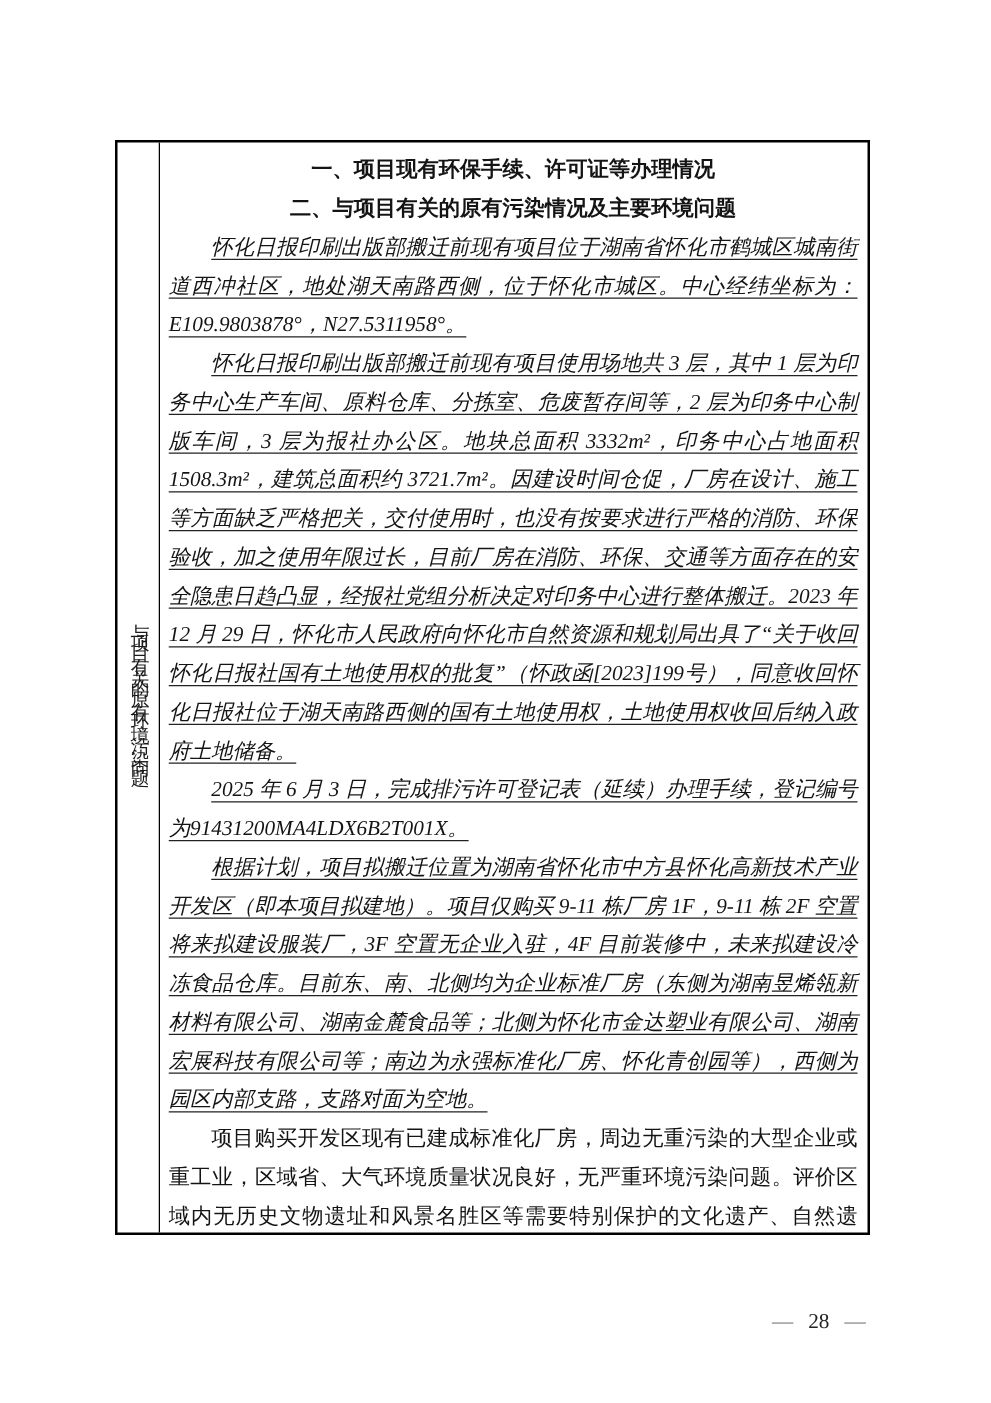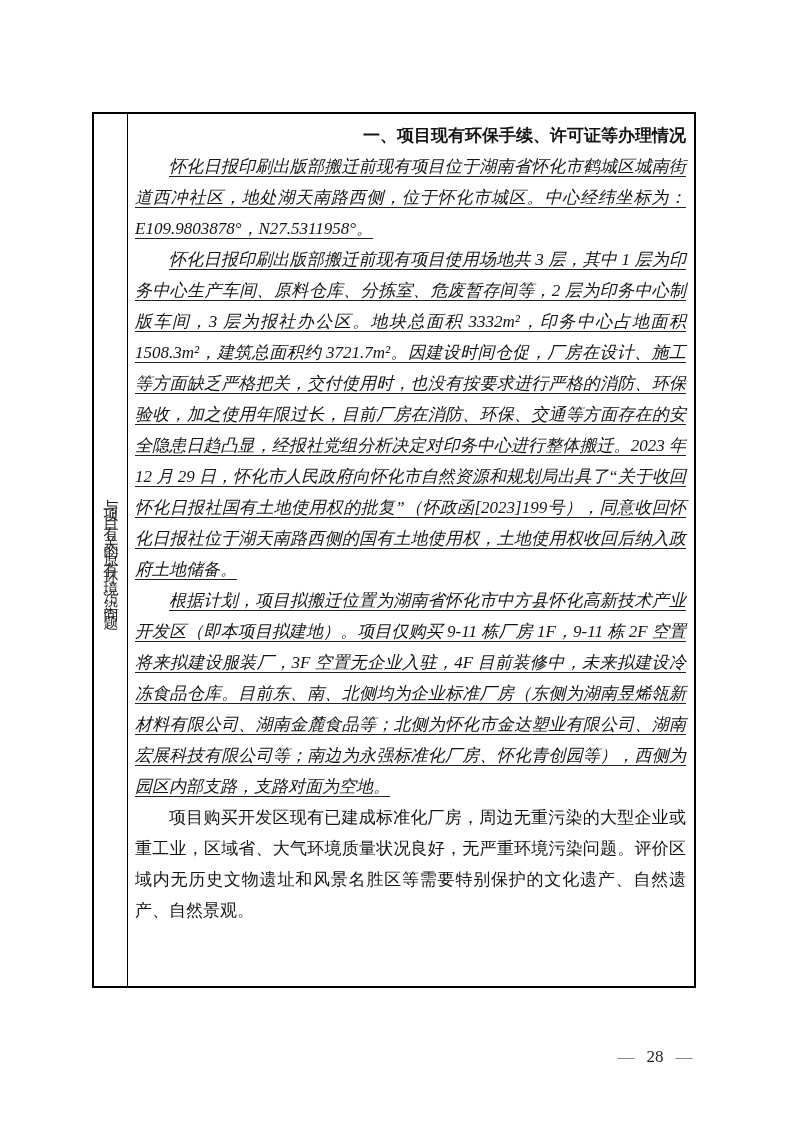--- a/index.html
+++ b/index.html
@@ -46,21 +46,21 @@
   .main-col p {
     margin: 0;
     font-size: 17px;
     line-height: 31px;
     text-align: justify;
     text-justify: inter-ideograph;
   }
   p.heading {
     font-family: "Liberation Sans", "DejaVu Sans", sans-serif;
     font-weight: bold;
-    text-align: right;
+    text-align: center;
   }
   p.indent { text-indent: 2em; }
   p.u {
     text-decoration: underline;
     text-underline-offset: 4px;
     text-decoration-thickness: 1px;
     text-decoration-color: #222;
     font-style: italic;
   }
   .page-number {
@@ -85,25 +85,27 @@
   <div class="doc-table">
 
     <div class="side-col">
       <div class="side-text">与项目有关的原有环境污染问题</div>
     </div>
 
     <div class="main-col">
       <p class="heading">一、项目现有环保手续、许可证等办理情况</p>
 
 
+      <p class="heading">二、与项目有关的原有污染情况及主要环境问题</p>
 
       <p class="indent u">怀化日报印刷出版部搬迁前现有项目位于湖南省怀化市鹤城区城南街道西冲社区，地处湖天南路西侧，位于怀化市城区。中心经纬坐标为：E109.9803878°，N27.5311958°。</p>
 
       <p class="indent u">怀化日报印刷出版部搬迁前现有项目使用场地共 3 层，其中 1 层为印务中心生产车间、原料仓库、分拣室、危废暂存间等，2 层为印务中心制版车间，3 层为报社办公区。地块总面积 3332m²，印务中心占地面积 1508.3m²，建筑总面积约 3721.7m²。因建设时间仓促，厂房在设计、施工等方面缺乏严格把关，交付使用时，也没有按要求进行严格的消防、环保验收，加之使用年限过长，目前厂房在消防、环保、交通等方面存在的安全隐患日趋凸显，经报社党组分析决定对印务中心进行整体搬迁。2023 年 12 月 29 日，怀化市人民政府向怀化市自然资源和规划局出具了“关于收回怀化日报社国有土地使用权的批复”（怀政函[2023]199号），同意收回怀化日报社位于湖天南路西侧的国有土地使用权，土地使用权收回后纳入政府土地储备。</p>
 
+      <p class="indent u">2025 年 6 月 3 日，完成排污许可登记表（延续）办理手续，登记编号为91431200MA4LDX6B2T001X。</p>
 
       <p class="indent u">根据计划，项目拟搬迁位置为湖南省怀化市中方县怀化高新技术产业开发区（即本项目拟建地）。项目仅购买 9-11 栋厂房 1F，9-11 栋 2F 空置将来拟建设服装厂，3F 空置无企业入驻，4F 目前装修中，未来拟建设冷冻食品仓库。目前东、南、北侧均为企业标准厂房（东侧为湖南昱烯瓴新材料有限公司、湖南金麓食品等；北侧为怀化市金达塑业有限公司、湖南宏展科技有限公司等；南边为永强标准化厂房、怀化青创园等），西侧为园区内部支路，支路对面为空地。</p>
 
       <p class="indent">项目购买开发区现有已建成标准化厂房，周边无重污染的大型企业或重工业，区域省、大气环境质量状况良好，无严重环境污染问题。评价区域内无历史文物遗址和风景名胜区等需要特别保护的文化遗产、自然遗产、自然景观。</p>
 
     </div>
 
   </div>
 
   <div class="page-number">

